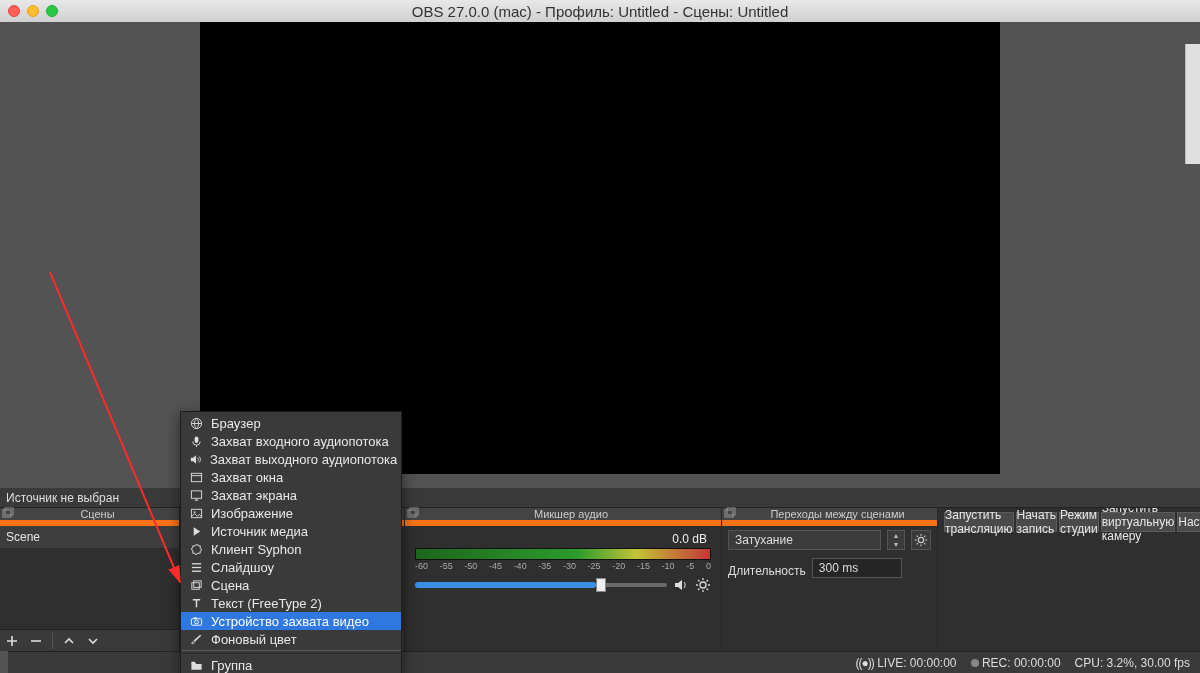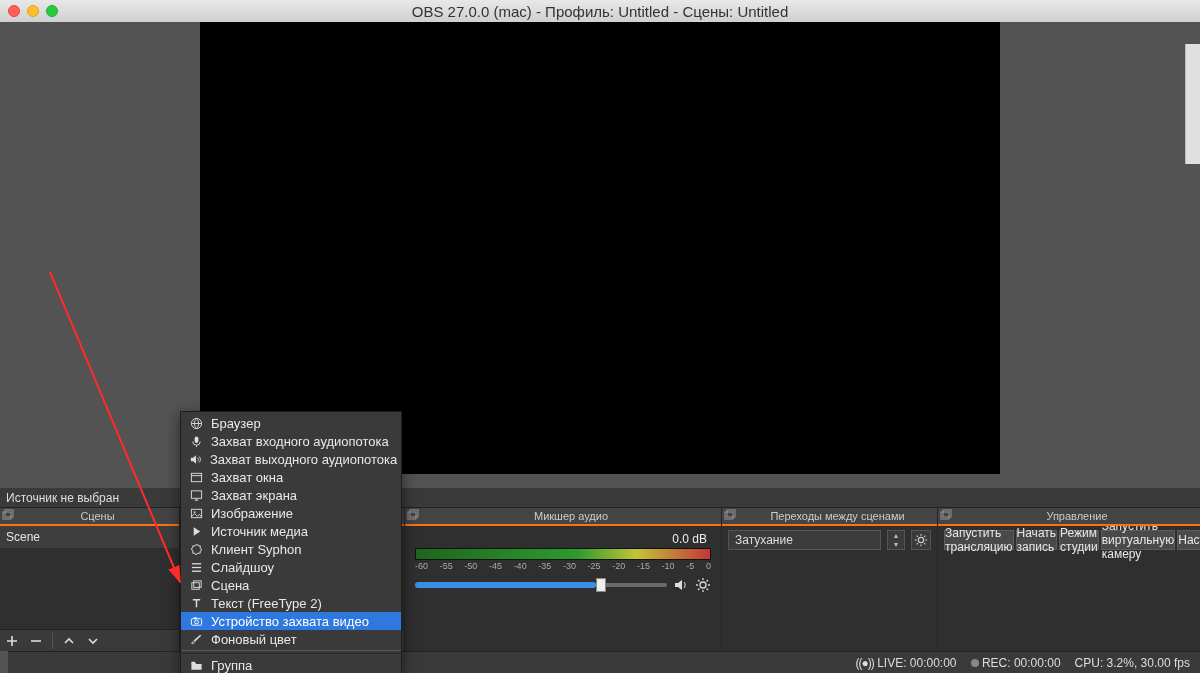--- a/index.html
+++ b/index.html
@@ -21,21 +21,21 @@
   .preview-wrap { position:absolute; left:0; right:0; top:0; height:468px; display:flex; justify-content:center; align-items:flex-start; }
   .preview { width:800px; height:452px; background:#000; margin-top:0px; }
 
   
   .msgbar { position:absolute; left:0; right:0; top:466px; height:20px; background:#3a3a3a; color:#ddd; padding-left:6px; line-height:20px; font-size:12px; border-bottom:1px solid #222; }
 
   
   .docks { position:absolute; left:0; right:0; top:486px; bottom:22px; display:flex; }
   .dock { display:flex; flex-direction:column; border-right:1px solid #262626; }
   .dock:last-child { border-right:none; }
-  .dock-header { height:18px; background:#444; border-bottom:2px solid #f97316; display:flex; align-items:center; color:#ccc; font-size:11px; position:relative; }
+  .dock-header { height:18px; background:#444; border-bottom:6px solid #f97316; display:flex; align-items:center; color:#ccc; font-size:11px; position:relative; }
   .dock-header .detach { width:14px; height:14px; margin-left:2px; opacity:.7; }
   .dock-header .titletxt { flex:1; text-align:center; }
   .dock-body { flex:1; background:#2f2f2f; position:relative; overflow:hidden; }
   .dock-toolbar { height:22px; background:#3a3a3a; border-top:1px solid #222; display:flex; align-items:center; gap:0; }
   .dock-toolbar .sep { width:1px; height:16px; background:#555; margin:0 4px; }
   .tb-btn { width:24px; height:20px; display:flex; align-items:center; justify-content:center; color:#ddd; cursor:pointer; }
 
   .scenes { width:180px; min-width:180px; }
   .scene-item { padding:4px 6px; background:#3d3d3d; }
 
@@ -279,33 +279,28 @@
                   <line x1="1" y1="8" x2="3" y2="8"></line>
                   <line x1="13" y1="8" x2="15" y2="8"></line>
                   <line x1="3" y1="3" x2="4.5" y2="4.5"></line>
                   <line x1="11.5" y1="11.5" x2="13" y2="13"></line>
                   <line x1="3" y1="13" x2="4.5" y2="11.5"></line>
                   <line x1="11.5" y1="4.5" x2="13" y2="3"></line>
                 </g>
               </svg>
           </div>
         </div>
+        <div class="row">
+          <span class="lbl">Длительность</span>
+          <div class="numfield">300 ms</div>
+        </div>
       </div>
     </div>
 
     <div class="dock controls">
-      <div class="dock-header">
-        <span class="detach">
-          <svg viewBox="0 0 12 12" width="12" height="12">
-              <rect x="1" y="3" width="8" height="7" fill="none" stroke="#bbb"></rect>
-              <rect x="3" y="1" width="8" height="7" fill="none" stroke="#bbb"></rect>
-            </svg>
-        </span>
-        <span class="titletxt">Управление</span>
-      </div>
       <div class="dock-body">
         <div class="btncol" id="ctlbtns">
             <div class="ctl-btn">Запустить трансляцию</div>
             <div class="ctl-btn">Начать запись</div>
             <div class="ctl-btn">Режим студии</div>
             <div class="ctl-btn">Запустить виртуальную камеру</div>
             <div class="ctl-btn">Настройки</div>
             <div class="ctl-btn">Выход</div>
           </div>
       </div>

